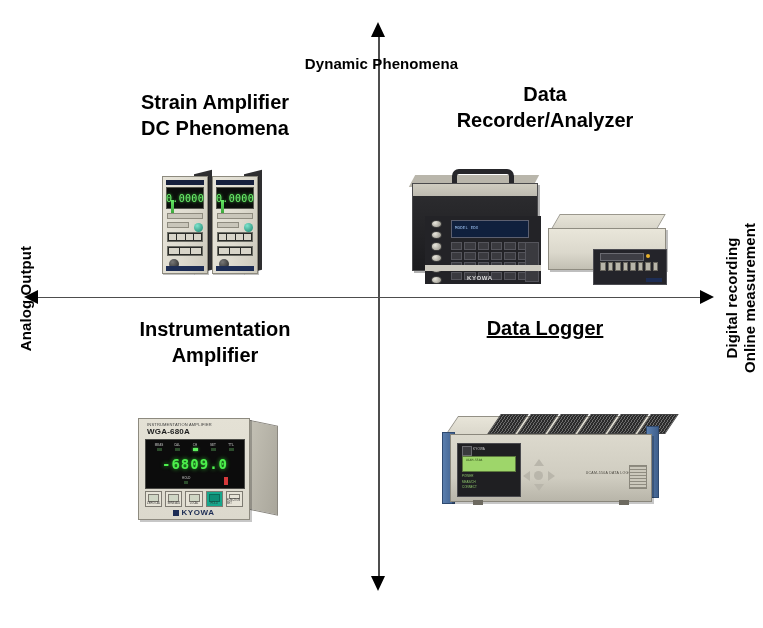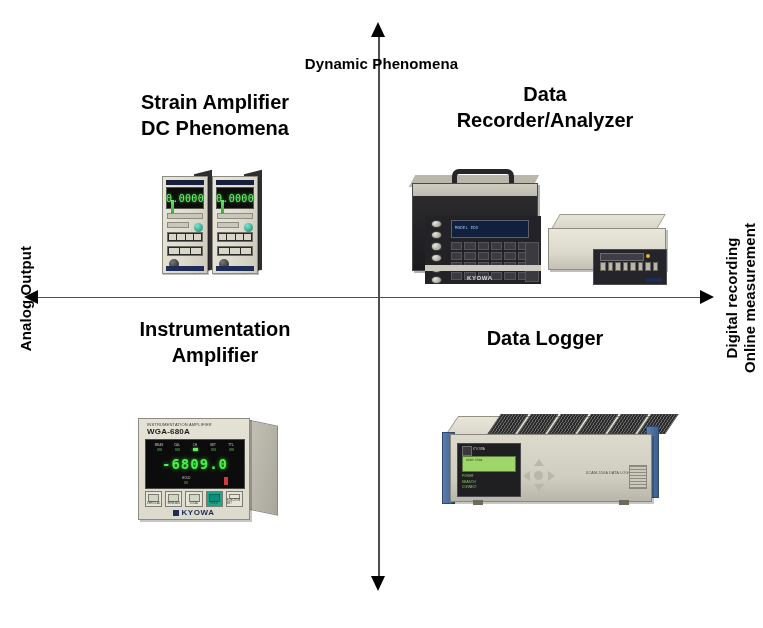--- a/index.html
+++ b/index.html
@@ -30,21 +30,21 @@
   #lbl-bottom{left:0;top:597px;width:763px;text-align:center;}
   #lbl-left{left:-45px;top:290px;width:140px;text-align:center;transform:rotate(-90deg);transform-origin:center center;}
   #lbl-right{left:661px;top:218px;width:160px;height:160px;transform:rotate(-90deg);transform-origin:center center;
              display:flex;flex-direction:column;align-items:center;justify-content:center;line-height:1.22;}
 
   
   .quad-title{position:absolute;font-weight:bold;font-size:20px;line-height:1.28;text-align:center;color:#000;}
   #t-q2{left:95px;top:90px;width:240px;}
   #t-q1{left:420px;top:82px;width:250px;}
   #t-q3{left:95px;top:317px;width:240px;}
-  #t-q4{left:420px;top:326px;width:250px;}
+  #t-q4{left:420px;top:316px;width:250px;text-decoration:underline;}
 
   
   .photo{position:absolute;}
 
   
   #photo-strain{left:150px;top:168px;width:112px;height:112px;}
   .amp-unit{position:absolute;top:8px;width:44px;height:96px;
      background:linear-gradient(100deg,#e8e5da 0%,#dedbcf 55%,#cdcabd 100%);
      border:1px solid #8d8a7e;box-shadow:1px 1px 0 rgba(0,0,0,.25);}
   .amp-unit.u1{left:12px;}

